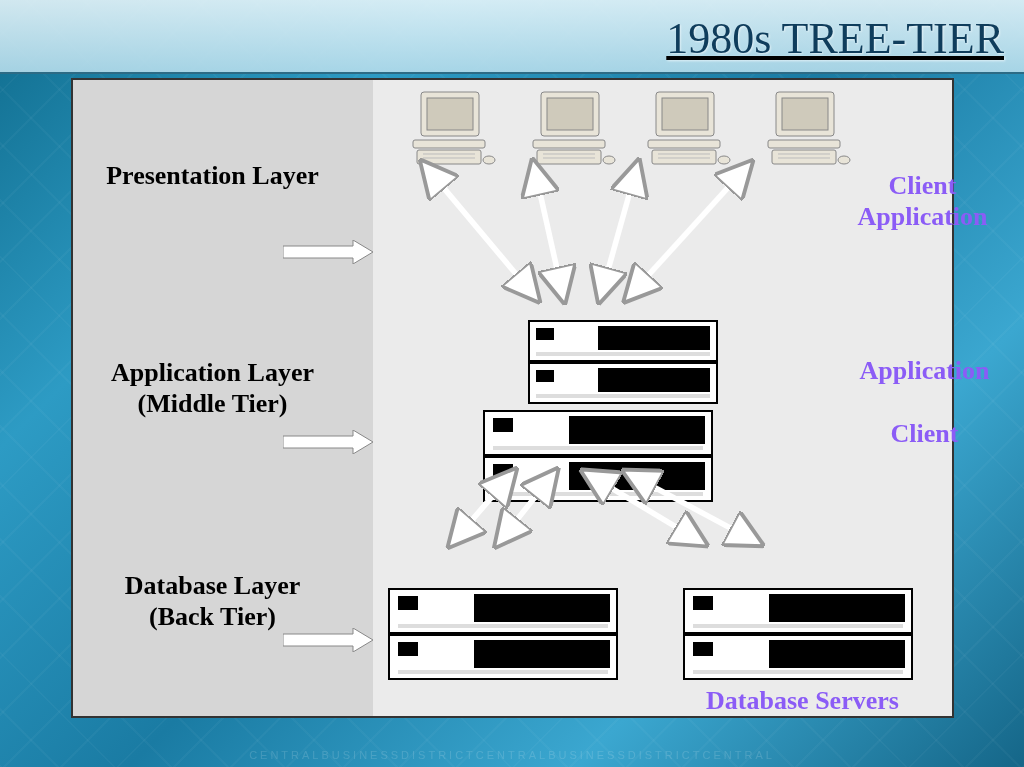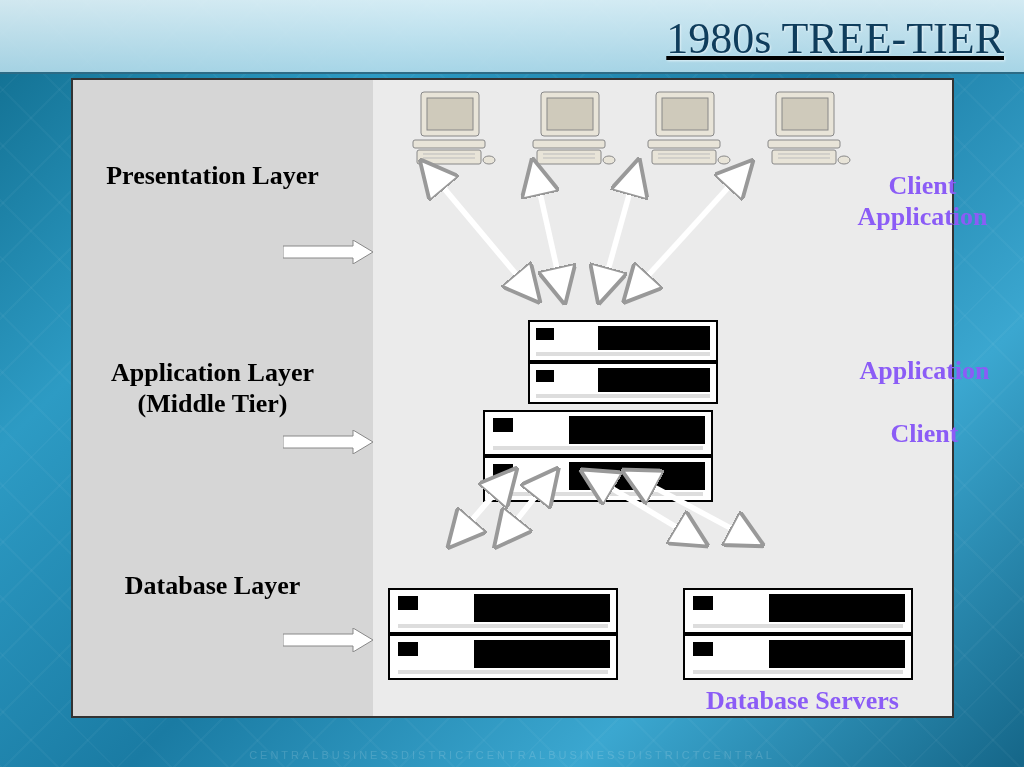--- a/index.html
+++ b/index.html
@@ -89,20 +89,21 @@
 
   <div class="layer-label label-1">
     <span>Presentation Layer</span><br>
   </div>
   <div class="layer-label label-2">
     <span>Application Layer</span><br>
     <span>(Middle Tier)</span>
   </div>
   <div class="layer-label label-3">
     <span>Database Layer</span><br>
+    <span>(Back Tier)</span>
   </div>
 
   <div class="label-arrow" style="top:160px;">
     <svg class="arrow-svg" viewBox="0 0 90 24">
         <polygon points="0,6 70,6 70,0 90,12 70,24 70,18 0,18" fill="#fff" stroke="#888"></polygon>
       </svg>
   </div>
   <div class="label-arrow" style="top:350px;">
     <svg class="arrow-svg" viewBox="0 0 90 24">
         <polygon points="0,6 70,6 70,0 90,12 70,24 70,18 0,18" fill="#fff" stroke="#888"></polygon>

